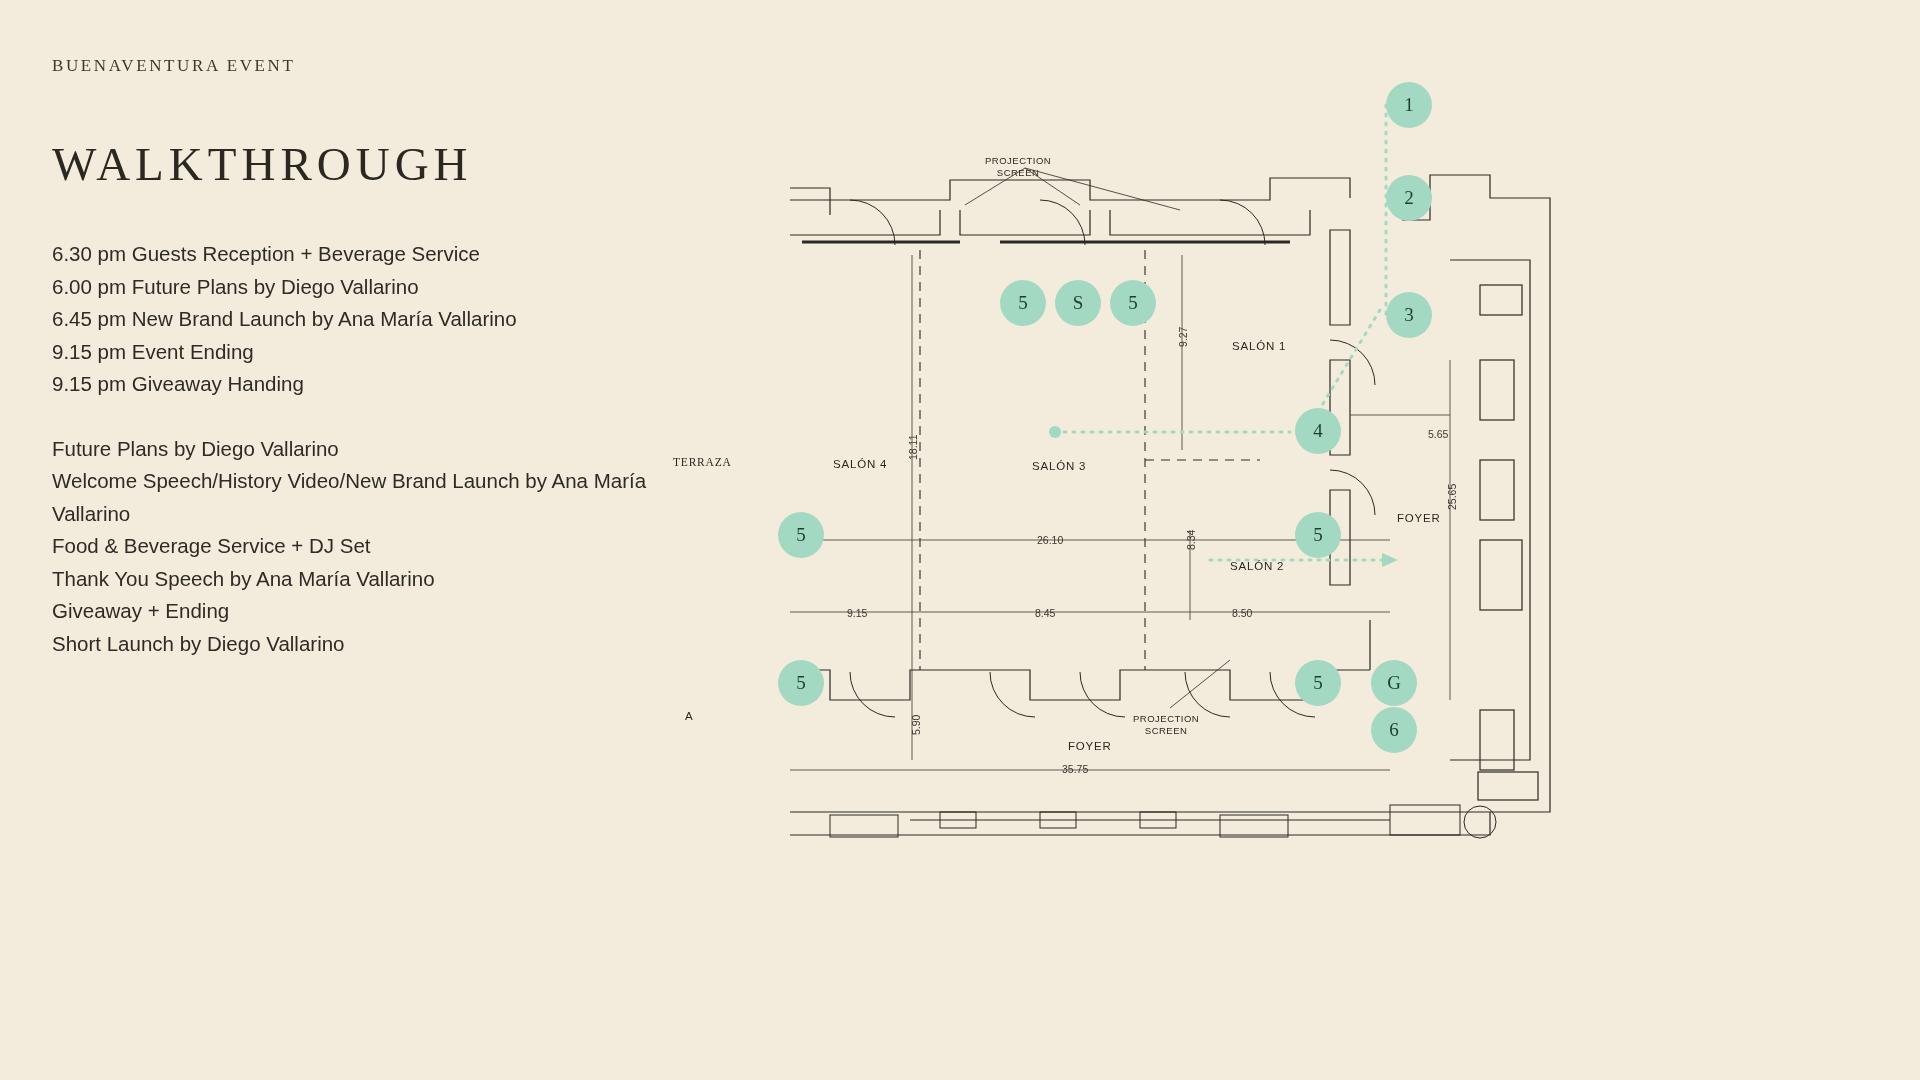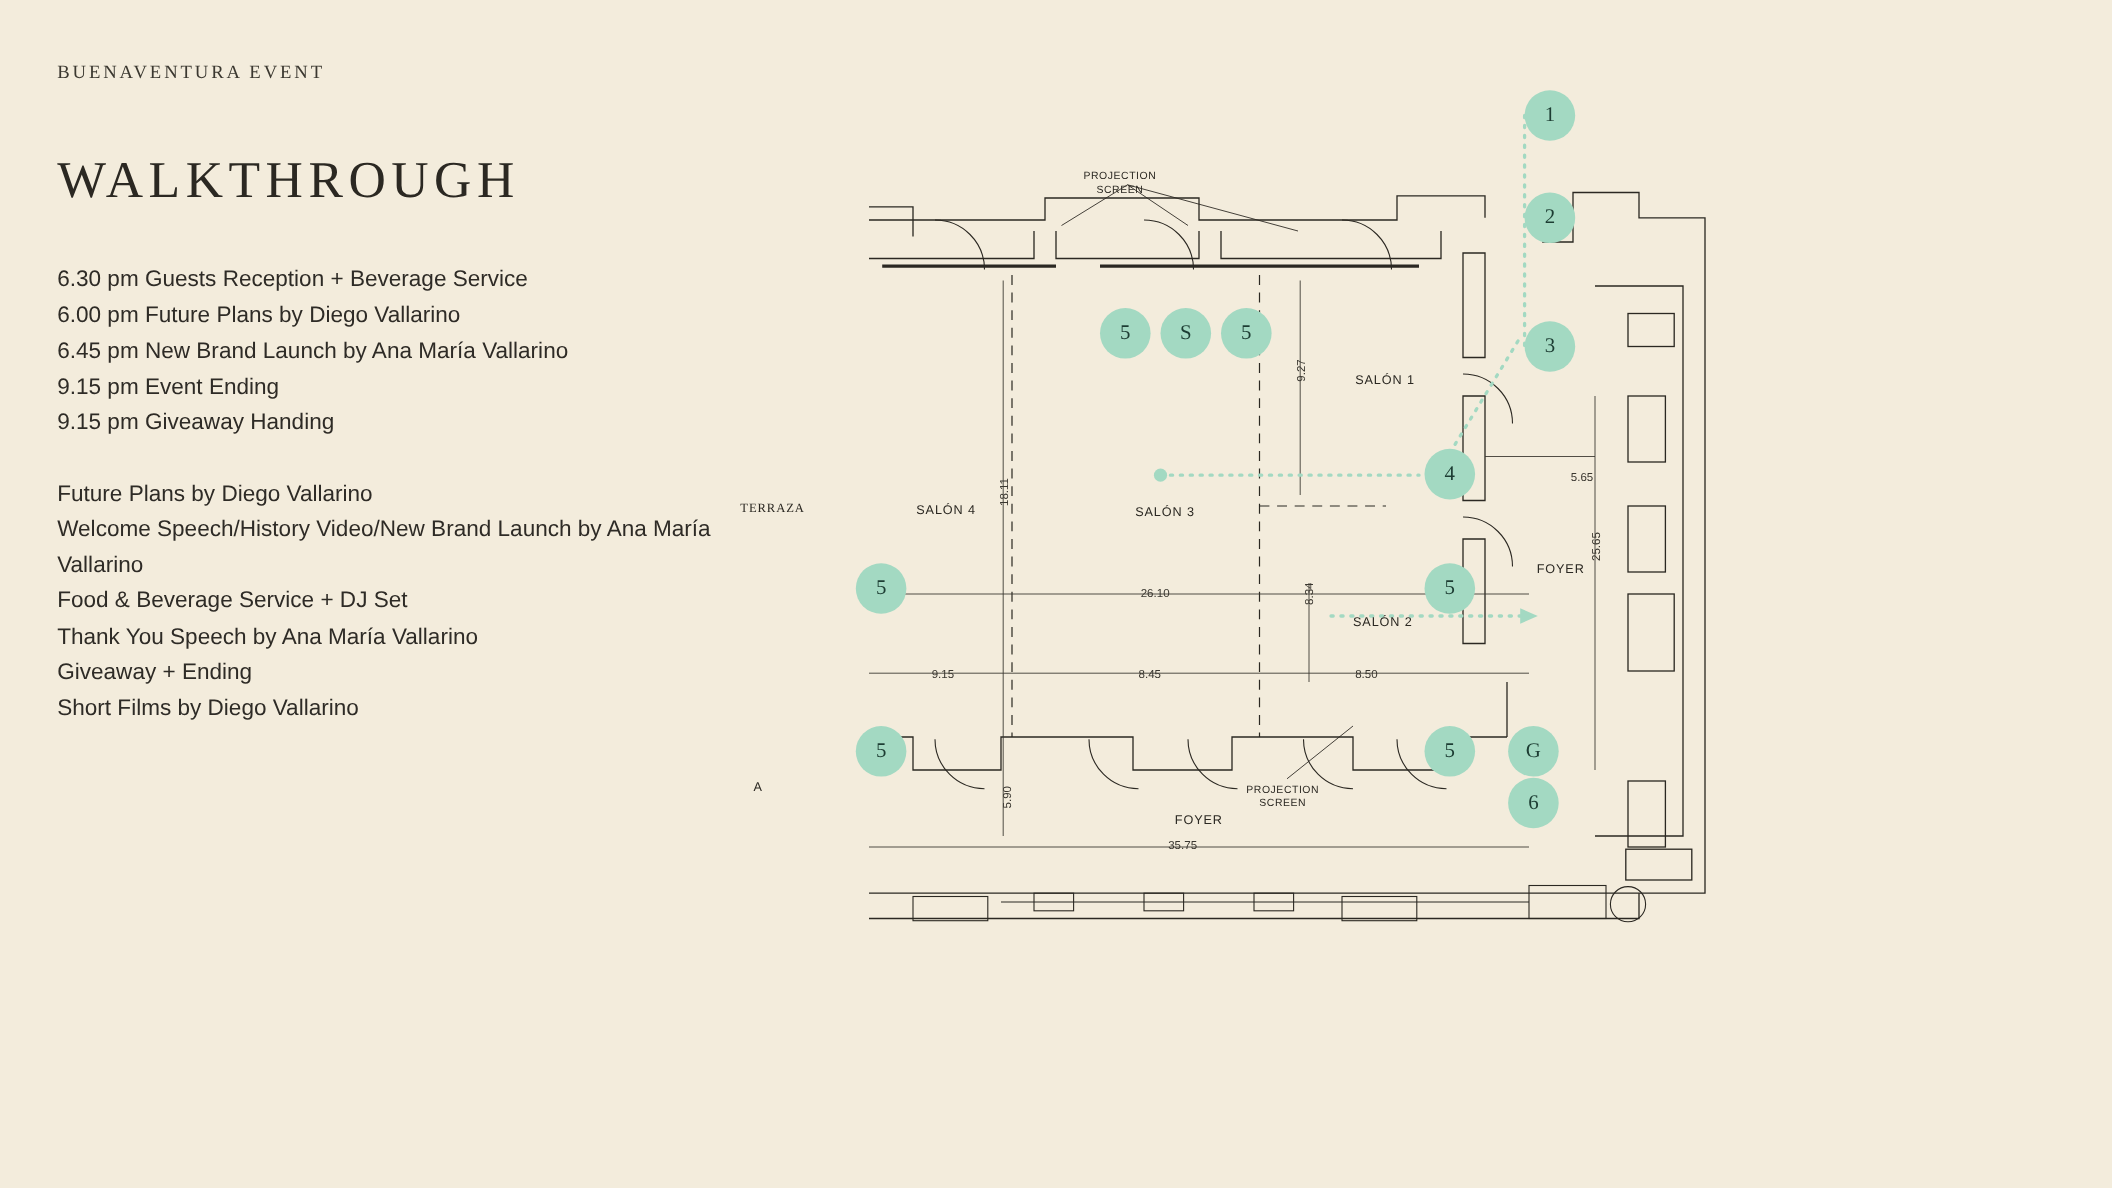--- a/index.html
+++ b/index.html
@@ -121,21 +121,21 @@
       <div class="sched-row"><span class="time">9.15 pm</span><span> Event Ending</span></div>
       <div class="sched-row"><span class="time">9.15 pm</span><span> Giveaway Handing</span></div>
     </div>
 
   <div class="program-list" id="program-list">
       <div class="program-item">Future Plans by Diego Vallarino</div>
       <div class="program-item">Welcome Speech/History Video/New Brand Launch by Ana María Vallarino</div>
       <div class="program-item">Food &amp; Beverage Service + DJ Set</div>
       <div class="program-item">Thank You Speech by Ana María Vallarino</div>
       <div class="program-item">Giveaway + Ending</div>
-      <div class="program-item">Short Films by Diego Vallarino</div>
+      <div class="program-item">Short Launch by Diego Vallarino</div>
     </div>
 
 </div>
 
 <div class="plan">
 
   <svg width="1100" height="990" viewBox="0 0 1100 990">
     <g stroke="#2b2822" fill="none" stroke-width="1.2">
 
       <path d="M -100 140 L -100 105 L -80 105 L -80 140 L -55 140 L -55 120 L -48 120 L -48 752 L 760 752 L 760 138 L 700 138 L 700 115 L 640 115 L 640 160 L 612 160"></path>

